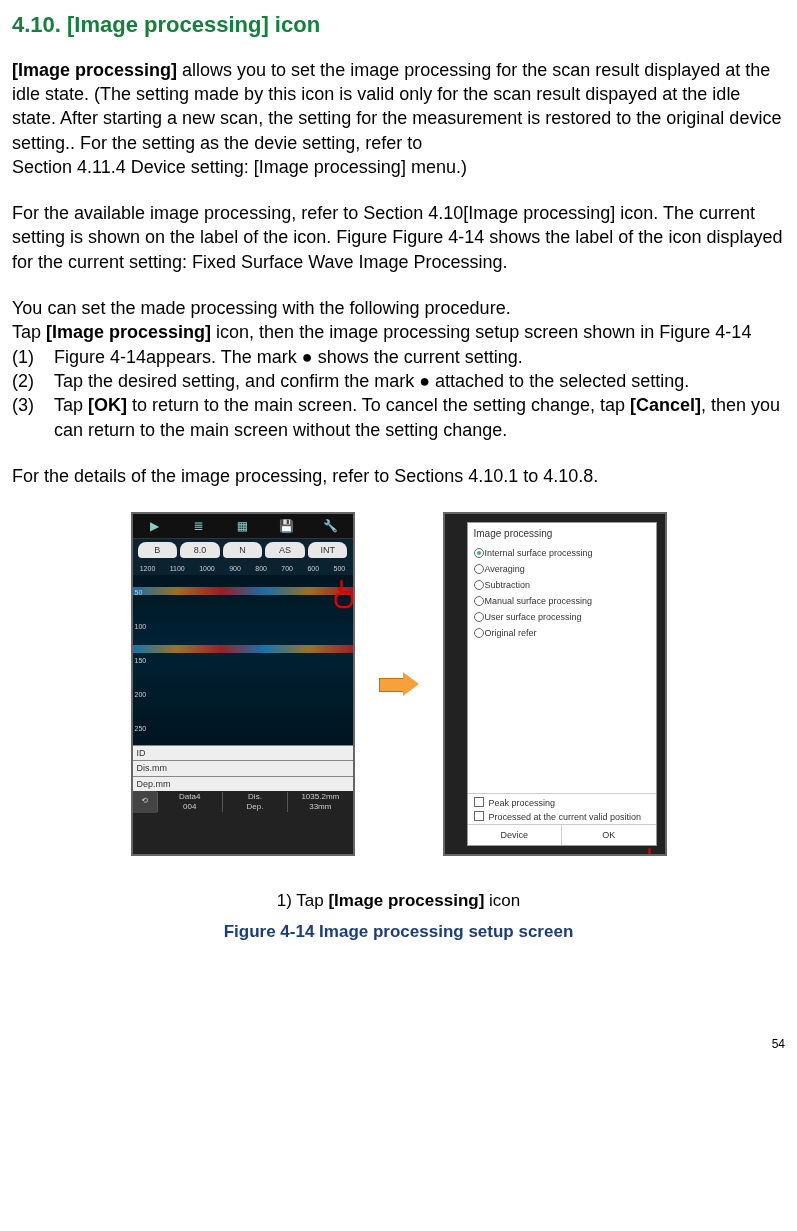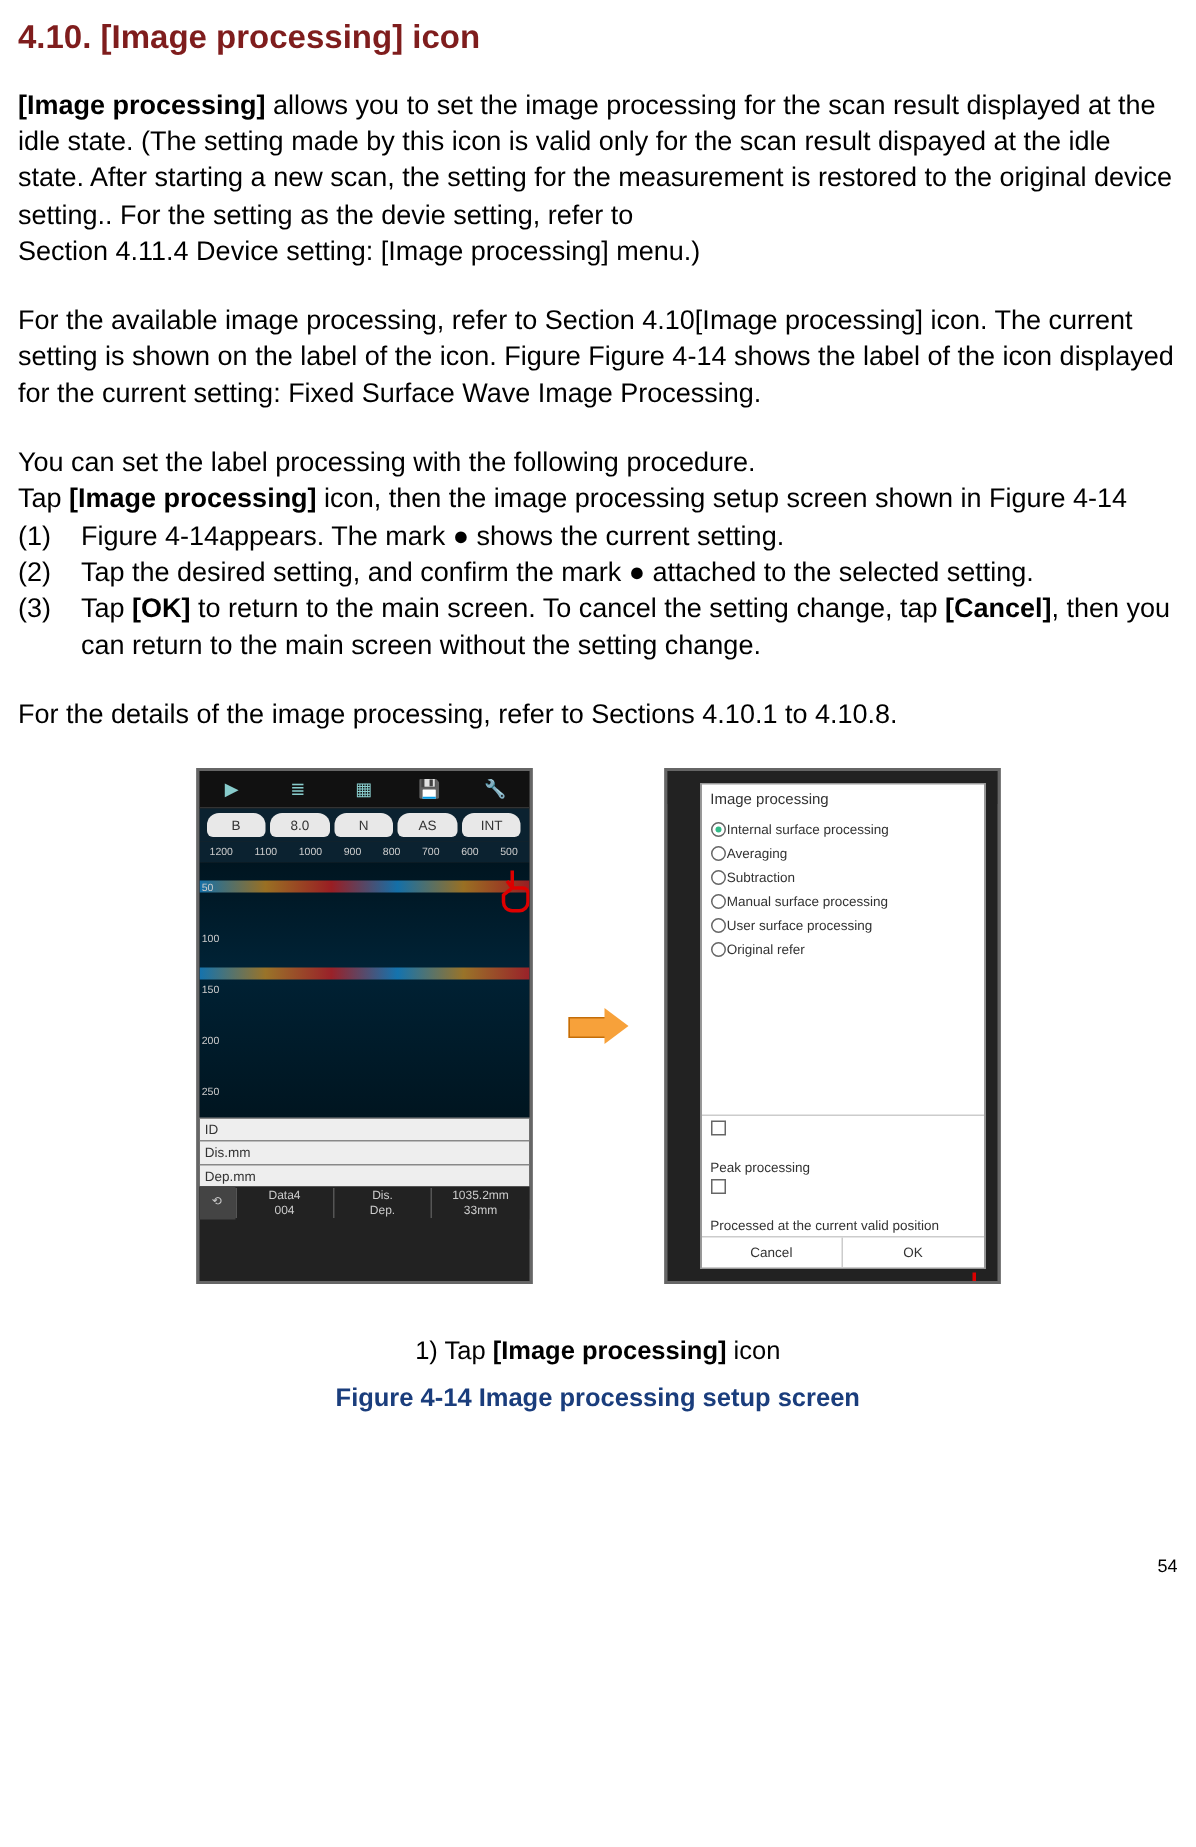--- a/index.html
+++ b/index.html
@@ -6,21 +6,21 @@
       font-family: Arial, sans-serif;
       margin: 0;
       padding: 10px 12px;
       width: 773px;
       font-size: 18px;
       line-height: 1.35;
       color: #000;
     }
     h2 {
       font-size: 22px;
-      color: #7f1d1d;
+      color: #15803d;
       margin: 0 0 18px 0;
       font-weight: bold;
     }
     .para {
       margin-bottom: 22px;
     }
     .bold {
       font-weight: bold;
     }
     .list-row {
@@ -220,23 +220,22 @@
       height: 4px;
       background: #3b8;
       border-radius: 50%;
     }
     .right-screen .checks {
       border-top: 1px solid #ccc;
       padding: 2px 6px 0;
     }
     .right-screen .chk {
       display: flex;
-      gap: 15px;
+      gap: 5px;
       padding: 1px 0;
-      flex-direction: column;
     }
     .right-screen .checkbox {
       width: 8px;
       height: 8px;
       border: 1px solid #666;
     }
     .right-screen .buttons {
       display: flex;
       border-top: 1px solid #ccc;
     }
@@ -290,21 +289,21 @@
 <div class="para">
   <span class="bold">[Image processing]</span><span> allows you to set the image processing for the scan result displayed at the    idle state. (The setting made by this icon is valid only for the scan result dispayed at the idle state. After starting a new scan, the setting for the measurement is restored to the original device setting.. For the setting as the devie setting, refer to</span><br>
   <span>Section 4.11.4 Device setting: [Image processing] menu.)</span>
 </div>
 
 <div class="para">
   <span>For the available image processing, refer to Section 4.10[Image processing] icon. The current setting is shown on the label of the icon. Figure Figure 4-14 shows the label of the icon displayed for the current setting: Fixed Surface Wave Image Processing.</span>
 </div>
 
 <div>
-  <div><span>You can set the label processing with the following procedure.</span></div>
+  <div><span>You can set the made processing with the following procedure.</span></div>
   <div>
     <span>Tap </span><span class="bold">[Image processing]</span><span> icon, then the image processing setup screen shown in Figure 4-14</span>
   </div>
   <div class="list-row">
     <div class="list-num">(1)</div>
     <div class="list-text">Figure 4-14appears. The mark  ●  shows the current setting.</div>
   </div>
   <div class="list-row">
     <div class="list-num">(2)</div>
     <div class="list-text">Tap the desired setting, and confirm the mark  ●  attached to the selected setting.</div>
@@ -416,21 +415,21 @@
         <div class="chk">
             <span class="checkbox"></span>
             <span>Peak processing</span>
           </div>
         <div class="chk">
             <span class="checkbox"></span>
             <span>Processed at the current valid position</span>
           </div>
       </div>
       <div class="buttons">
-        <div class="btn">Cancel</div>
+        <div class="btn">Device</div>
         <div class="btn">OK</div>
       </div>
     </div>
     <div class="hand-icon hand-right">
       <svg viewBox="0 0 24 28">
           <path fill="none" stroke="#d00" stroke-width="2" d="M9 2v10M9 12h6a3 3 0 013 3v5a5 5 0 01-5 5H9a5 5 0 01-5-5v-4l5-4M6 8l3 4"></path>
         </svg>
     </div>
   </div>
 </div>

